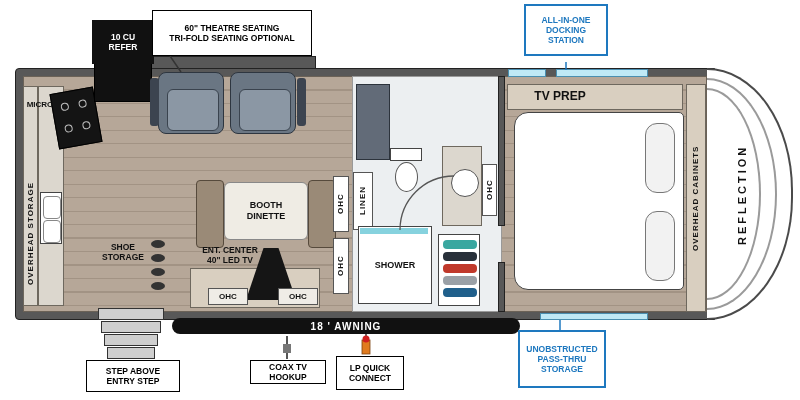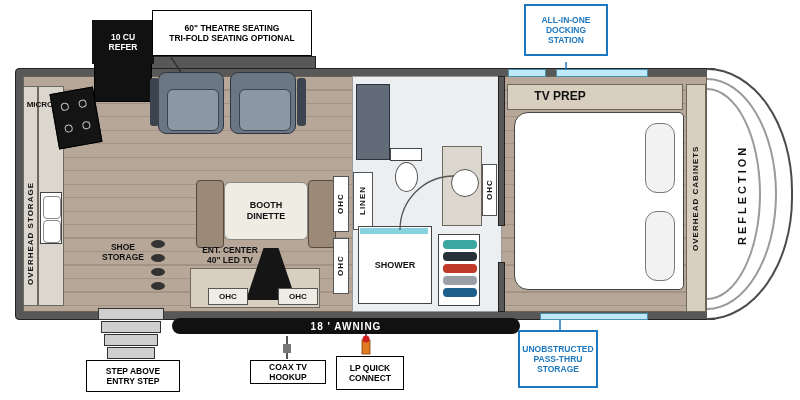--- a/index.html
+++ b/index.html
@@ -171,17 +171,17 @@
 TRI-FOLD SEATING OPTIONAL</div>
   <div class="callout blue" style="left:524px;top:4px;width:84px;height:52px">ALL-IN-ONE
 DOCKING
 STATION</div>
   <div class="callout" style="left:86px;top:360px;width:94px;height:32px">STEP ABOVE
 ENTRY STEP</div>
   <div class="callout" style="left:250px;top:360px;width:76px;height:24px">COAX TV
 HOOKUP</div>
   <div class="callout" style="left:336px;top:356px;width:68px;height:34px">LP QUICK
 CONNECT</div>
-  <div class="callout blue" style="left:518px;top:330px;width:80px;height:58px">UNOBSTRUCTED
+  <div class="callout blue" style="left:518px;top:330px;width:88px;height:58px">UNOBSTRUCTED
 PASS-THRU
 STORAGE</div>
 
 </div>
 
 </body></html>

